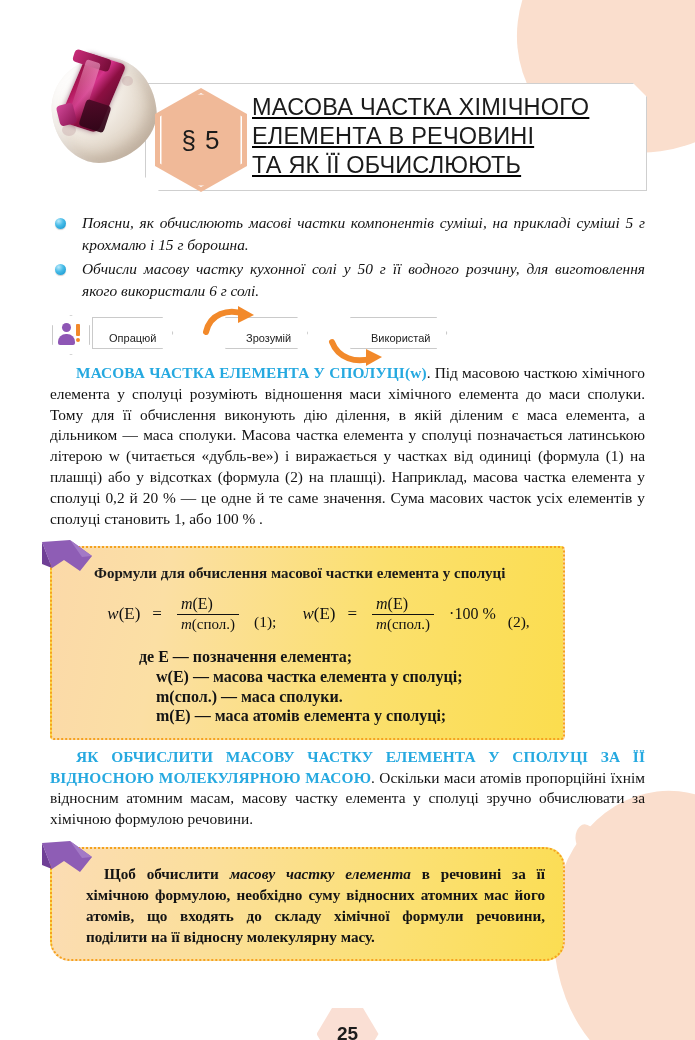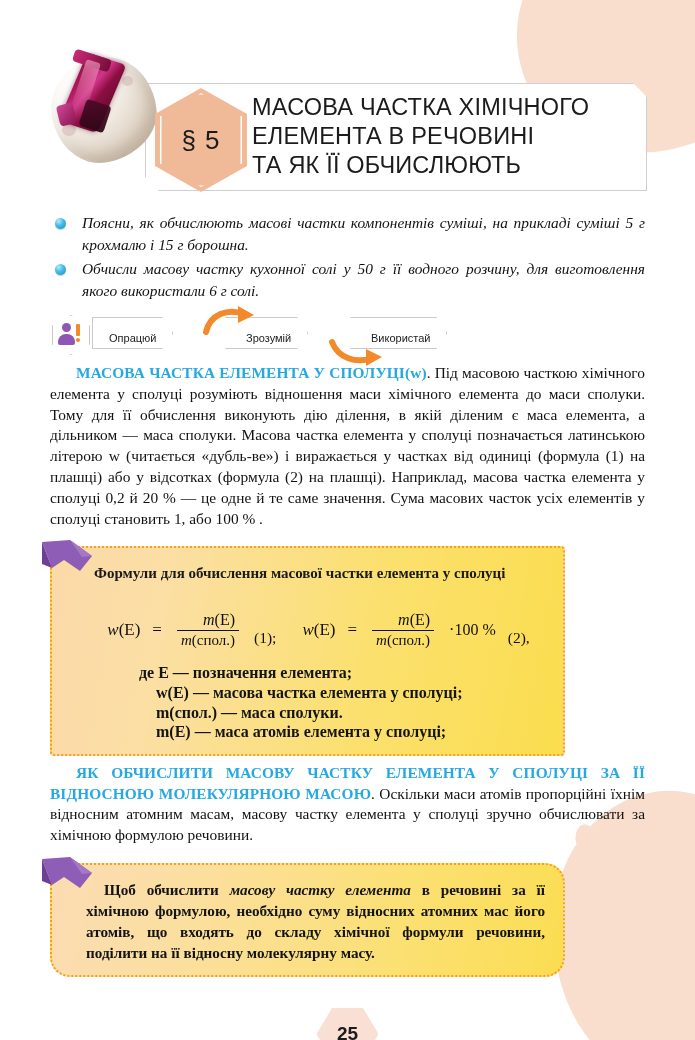--- a/index.html
+++ b/index.html
@@ -74,20 +74,21 @@
     left: 95px;
     top: 33px;
     right: -2px;
     min-height: 93px;
     background: #ffffff;
     border: 1px solid #cfcfcf;
     box-shadow: 2px 3px 5px rgba(0,0,0,0.15);
     box-sizing: border-box;
     padding: 9px 20px 10px 106px;
     clip-path: polygon(0 0, calc(100% - 14px) 0, 100% 14px, 100% 100%, 14px 100%, 0 calc(100% - 14px));
+    text-decoration: underline;
   }
   .title-text {
     font-family: "Liberation Sans", sans-serif;
     font-weight: 400;
     font-size: 23.5px;
     line-height: 29px;
     letter-spacing: 0.2px;
     color: #1b1b1b;
     text-transform: uppercase;
     white-space: pre-line;
@@ -336,21 +337,21 @@
     top: -10px;
     width: 54px;
     height: 40px;
     pointer-events: none;
   }
   .callout-title {
     font-weight: 700;
     font-size: 15px;
     line-height: 19px;
     color: #1a1a1a;
-    margin-bottom: 28px;
+    margin-bottom: 12px;
   }
   .callout-text {
     font-weight: 700;
     font-size: 15.2px;
     line-height: 21px;
     color: #141414;
     text-align: justify;
     text-indent: 18px;
   }
   .callout-text em { font-style: italic; }
@@ -364,21 +365,21 @@
     margin: 4px 0 14px 0;
     font-size: 17px;
     color: #111;
   }
   .fml { display: inline-flex; align-items: center; gap: 12px; }
   .fml .lhs { font-size: 17px; }
   .fml .lhs i { font-style: italic; }
   .frac {
     display: inline-flex;
     flex-direction: column;
-    align-items: flex-end;
+    align-items: flex-start;
     vertical-align: middle;
     margin: 0 3px;
   }
   .frac .num {
     padding: 0 4px 1px 4px;
     font-size: 16px;
   }
   .frac .den {
     padding: 1px 4px 0 4px;
     border-top: 1.4px solid #111;

